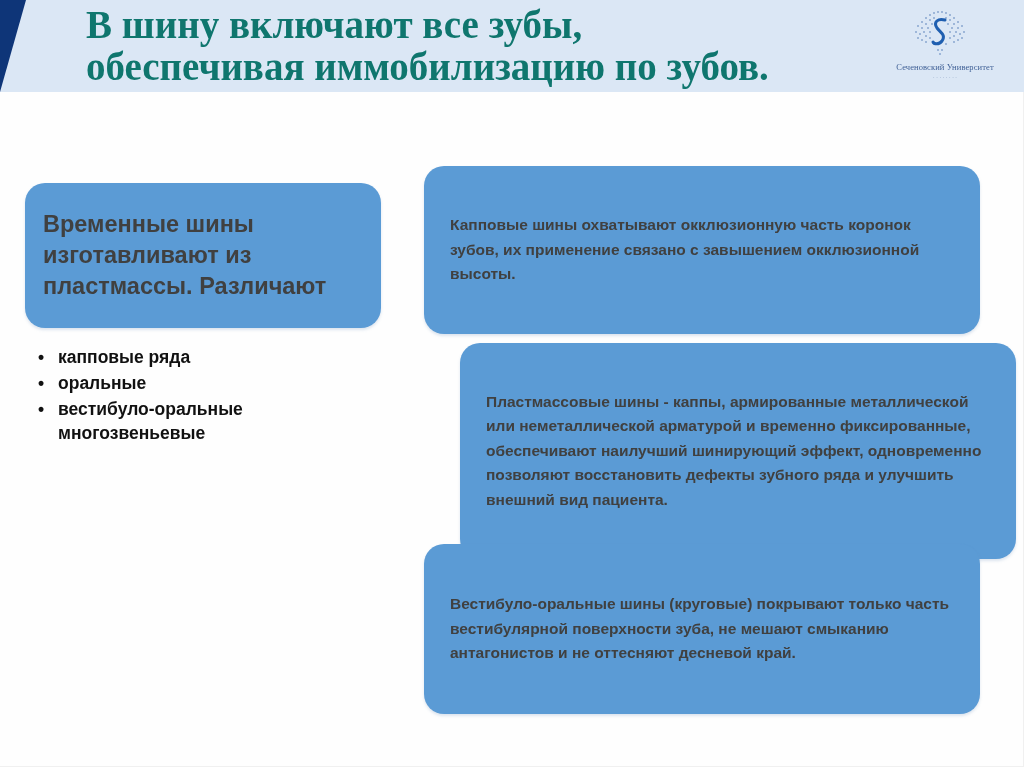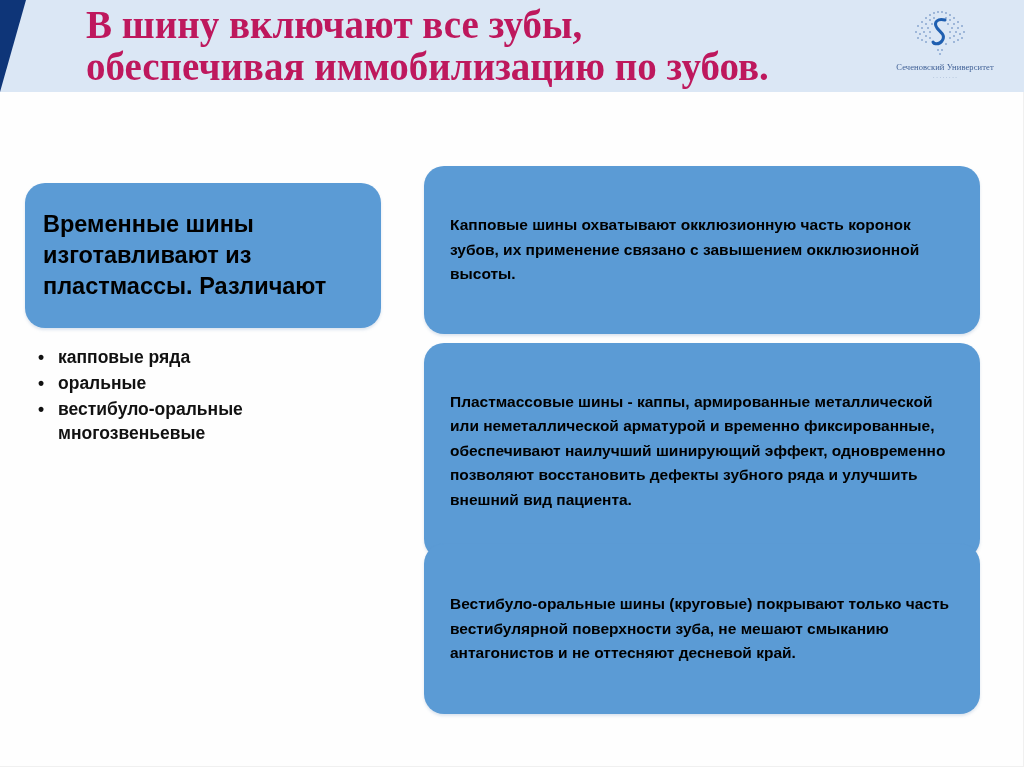--- a/index.html
+++ b/index.html
@@ -5,43 +5,43 @@
   * { box-sizing: border-box; margin: 0; padding: 0; }
   html, body { width: 1024px; height: 767px; overflow: hidden; background: #ffffff; }
   body { position: relative; font-family: "DejaVu Sans", "Liberation Sans", sans-serif; }
 
   .slide { position: absolute; left: 0; top: 0; width: 1024px; height: 767px; background: #fefefe; border-right: 1px solid #f0f0f0; border-bottom: 1px solid #f0f0f0; }
 
   .header-band { position: absolute; left: 0; top: 0; width: 1024px; height: 92px; background: #dbe7f5; }
   .header-accent { position: absolute; left: 0; top: 0; width: 26px; height: 92px; background: #0e3578;
     clip-path: polygon(0 0, 100% 0, 0 100%); }
 
-  .title { position: absolute; left: 86px; top: 4px; width: 800px; color: #be185d;
+  .title { position: absolute; left: 86px; top: 4px; width: 800px; color: #0f766e;
     font-family: "Liberation Serif", "DejaVu Serif", serif; font-weight: bold; font-size: 39px; line-height: 42px; }
 
   .logo { position: absolute; left: 880px; top: 6px; width: 130px; height: 80px; }
   .logo-mark { position: absolute; left: 28px; top: 2px; width: 62px; height: 50px; }
   .logo-name { position: absolute; left: 0; top: 56px; width: 130px; text-align: center;
     font-family: Liberation Serif, serif; font-size: 8.5px; color: #3e5f95; letter-spacing: 0.1px; }
   .logo-tagline { position: absolute; left: 0; top: 68px; width: 130px; text-align: center;
     font-size: 5px; color: #6b84ad; }
 
-  .box { position: absolute; background: #5b9bd5; color: #000000; font-family: "Liberation Sans", "DejaVu Sans", sans-serif; font-weight: bold;
+  .box { position: absolute; background: #5b9bd5; color: #404040; font-family: "Liberation Sans", "DejaVu Sans", sans-serif; font-weight: bold;
     border-radius: 20px; box-shadow: 0 2px 3px rgba(120,150,190,0.25); display: flex; align-items: center; }
 
   .left-box { left: 25px; top: 183px; width: 356px; height: 145px; padding: 0 16px 0 18px; font-size: 23.5px; line-height: 31px; }
 
   .bullets { position: absolute; left: 36px; top: 345px; width: 340px; list-style: none;
     font-family: "Liberation Sans", "DejaVu Sans", sans-serif; font-weight: bold; font-size: 17.5px; line-height: 24px; color: #111111; }
   .bullets li { position: relative; padding-left: 22px; margin-bottom: 2px; }
   .bullets li .dot { position: absolute; left: 2px; top: 0; }
 
   .right-box { left: 424px; width: 556px; padding: 0 20px 0 26px; font-size: 15.5px; line-height: 24.5px; }
   .rb1 { top: 166px; height: 168px; }
-  .rb2 { top: 343px; height: 216px; }
+  .rb2 { top: 343px; height: 216px; margin-left: 36px; }
   .rb3 { top: 544px; height: 170px; }
 </style>
 </head>
 <body>
 
 <div class="slide">
 
   <div class="header-band"></div>
   <div class="header-accent"></div>
 

